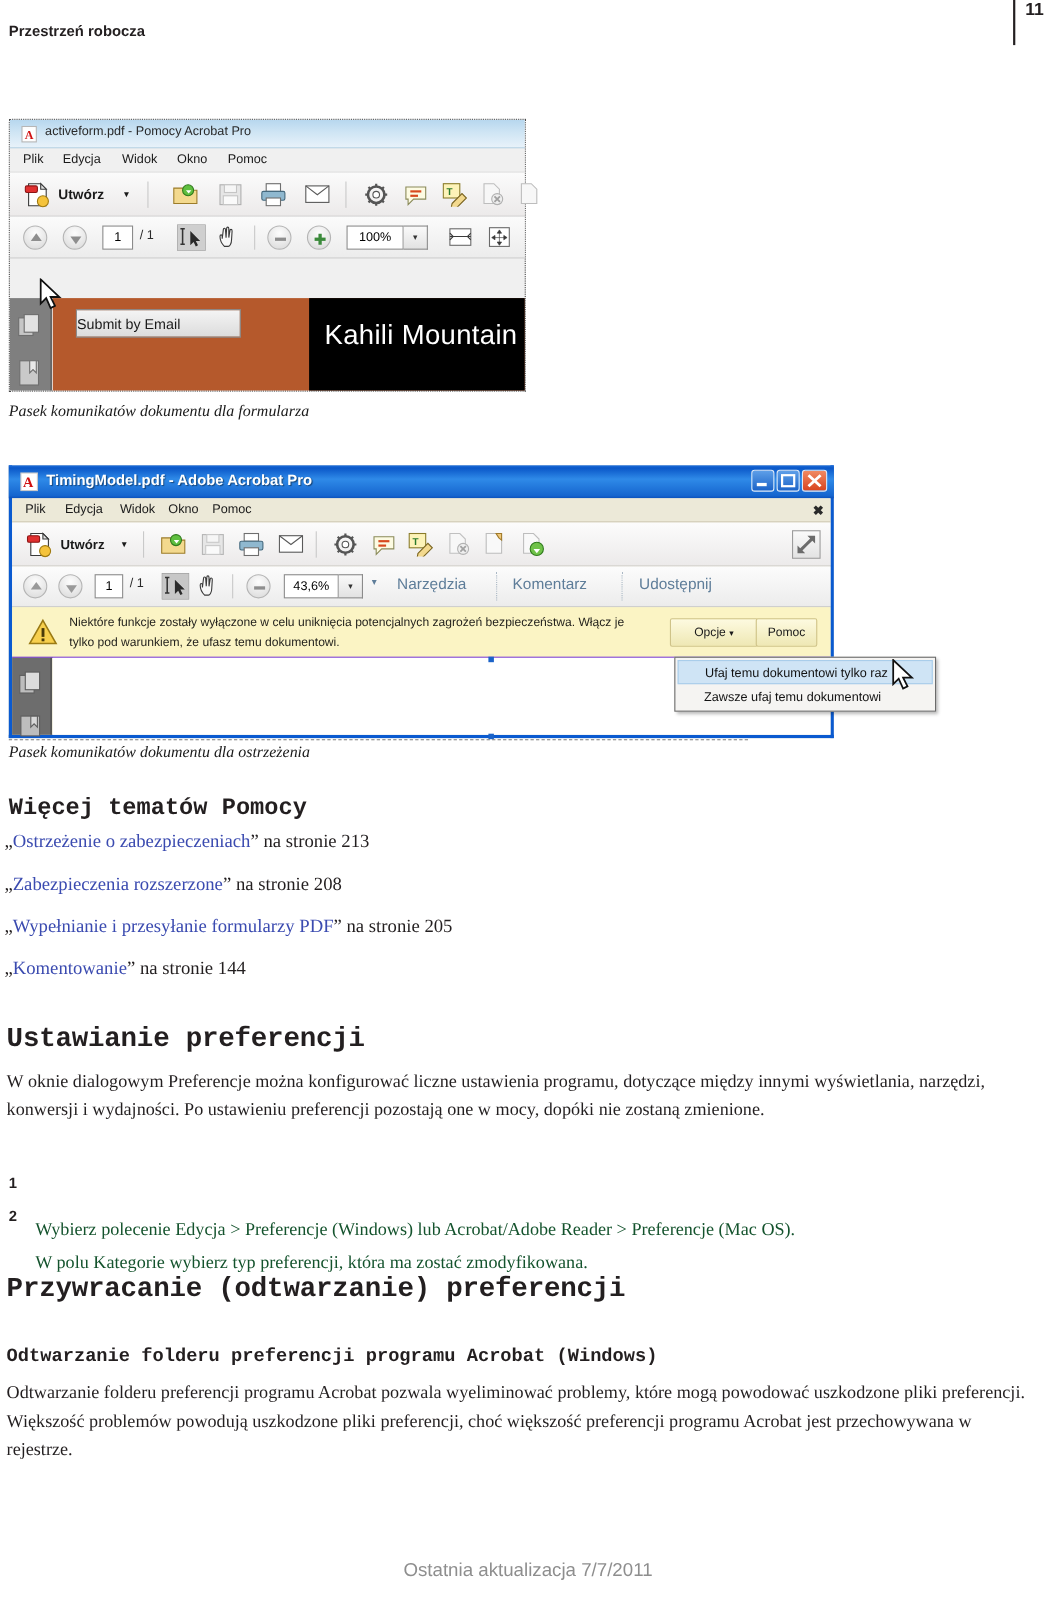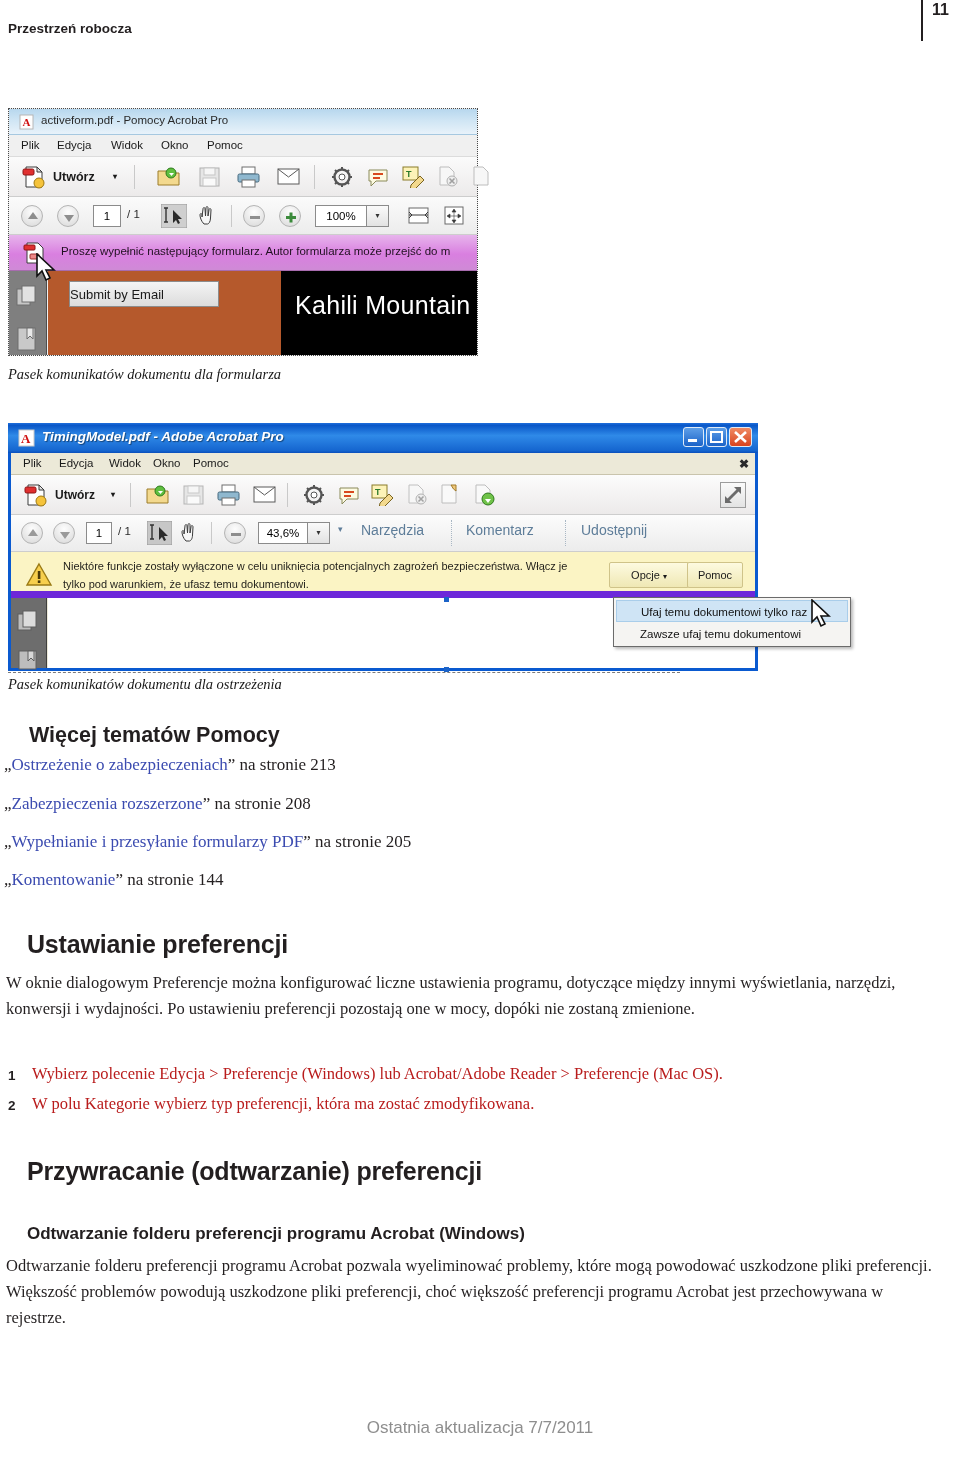--- a/index.html
+++ b/index.html
@@ -152,21 +152,20 @@
     border:3px solid #0a5ad0; border-top:none; background:#ece9d8;
   }
   #shot2 .titlebar {
     position:absolute; left:0; top:0; right:0; height:30px;
     background: linear-gradient(to bottom,#1f6fdc 0%, #0a57c8 8%, #2f8ae8 42%, #1565cf 92%, #0a4fbb 100%);
   }
   #shot2 .title-text {
     position:absolute; left:34px; top:6px; font-family:"Liberation Sans",sans-serif;
     font-size:13.5px; font-weight:bold; color:#fff; white-space:nowrap;
     text-shadow:1px 1px 1px rgba(0,0,0,.45);
-    font-style:italic;
   }
   #shot2 .wbtn {
     position:absolute; top:4px; width:21px; height:20px; border-radius:3px;
     border:1px solid #dfeaf7;
   }
   #shot2 .wbtn.min { right:54px; background:linear-gradient(to bottom,#5e9fe8,#1b63c8); }
   #shot2 .wbtn.max { right:31px; background:linear-gradient(to bottom,#5e9fe8,#1b63c8); }
   #shot2 .wbtn.close { right:6px; width:23px; background:linear-gradient(to bottom,#f08a63,#d8441f); }
 
   #shot2 .menubar {
@@ -182,21 +181,21 @@
     background: linear-gradient(to bottom,#fcfcfc,#eceaea);
     border-bottom:1px solid #cdcdcd;
   }
   #shot2 .toolbar2 {
     position:absolute; left:3px; top:92px; right:3px; height:37px;
     background: linear-gradient(to bottom,#fcfcfc,#ececec);
     border-bottom:1px solid #cdcdcd;
   }
   #shot2 .msgbar {
     position:absolute; left:3px; top:129px; right:3px; height:46px;
-    background:#fbf4c4; border-bottom:7px solid #6d28d9;
+    background:#fbf4c4; border-bottom:1px solid #6d28d9;
   }
   #shot2 .msgbar-line {
     position:absolute; left:52px; font-family:"Liberation Sans",sans-serif;
     font-size:11px; color:#201f1a; white-space:nowrap;
   }
   #shot2 .msgbtn {
     position:absolute; top:10px; height:26px;
     background:linear-gradient(to bottom,#fdfae0,#efe8b4);
     border:1px solid #cfc389; border-radius:2px;
     font-family:"Liberation Sans",sans-serif; font-size:11px; color:#1a1a1a;
@@ -240,39 +239,39 @@
   .caption {
     position:absolute; font-family:"Liberation Serif", serif;
     font-style:italic; font-size:14.5px; color:#1a1a1a; white-space:nowrap;
   }
   .dashrule {
     position:absolute; border-top:1px dashed #7a7a7a;
   }
 
   
   .h-bold {
-    position:absolute; font-family:Liberation Sans, sans-serif;
-    font-weight:bold; color:#231f20;margin-left:21px;
+    position:absolute; font-family:Liberation Mono, monospace;
+    font-weight:bold; color:#231f20;
   }
   .xref {
     position:absolute; font-family:"Liberation Serif",serif;
     font-size:17px; color:#231f20; white-space:nowrap;
   }
   .xref .lnk { color:#3b4bb0; }
   .para {
     position:absolute; font-family:"Liberation Serif",serif;
     font-size:16.5px; line-height:26px; color:#231f20;
   }
   .step-num {
     position:absolute; font-family:"Liberation Sans",sans-serif;
     font-weight:bold; font-size:13.5px; color:#231f20;
   }
   .step-txt {
     position:absolute; font-family:"Liberation Serif",serif;
-    font-size:16.5px; color:#b91c1c; white-space:nowrap;
+    font-size:16.5px; color:#14532d; white-space:nowrap;margin-top:44px;
   }
   .h1 { font-size:25px; letter-spacing:-.2px; }
   .h2 { font-size:21.5px; }
   .h3 { font-size:17px; }
 
   .footer {
     position:absolute; left:0; right:0; top:1418px; text-align:center;
     font-family:"Liberation Sans",sans-serif; font-size:17px; color:#8e8e8e;
   }
 </style>
@@ -404,28 +403,20 @@
     <svg width="24" height="22" style="position:absolute;left:398px;top:8px">
       <rect x="2" y="3" width="19" height="15" fill="#fff" stroke="#6a6a6a"></rect>
       <path d="M2 10h19M2 7l3 3-3 3M21 7l-3 3 3 3" stroke="#3a3a3a" fill="none"></path>
     </svg>
     <svg width="24" height="22" style="position:absolute;left:434px;top:8px">
       <rect x="2" y="2" width="18" height="17" fill="#fff" stroke="#6a6a6a"></rect>
       <path d="M11 5v12M5 11h12M11 4l-2 3h4zM11 18l-2-3h4zM4 11l3-2v4zM18 11l-3-2v4z" fill="#3a3a3a" stroke="#3a3a3a" stroke-width=".6"></path>
     </svg>
   </div>
 
-  <div class="msgbar">
-    <svg width="24" height="24" style="position:absolute;left:14px;top:6px">
-      <path d="M4 2h11l5 5v15H4z" fill="#fff" stroke="#3a3a3a"></path>
-      <rect x="1" y="4" width="11" height="5" rx="1" fill="#e03030" stroke="#8c1414"></rect>
-      <rect x="7" y="13" width="9" height="5" rx="1" fill="#e88" stroke="#a03030"></rect>
-    </svg>
-    <div class="msgbar-text">Proszę wypełnić następujący formularz. Autor formularza może przejść do m</div>
-  </div>
 
   <div class="navpane">
     <svg width="24" height="24" style="position:absolute;left:7px;top:14px">
       <rect x="1" y="4" width="13" height="16" fill="#c6c6c6" stroke="#6e6e6e"></rect>
       <rect x="6" y="1" width="13" height="16" fill="#e2e2e2" stroke="#6e6e6e"></rect>
     </svg>
     <svg width="22" height="26" style="position:absolute;left:8px;top:56px">
       <rect x="1" y="1" width="17" height="22" fill="#c9c9c9" stroke="#6e6e6e"></rect>
       <path d="M10 1h6v11l-3-3-3 3z" fill="#e8e8e8" stroke="#6e6e6e"></path>
     </svg>

